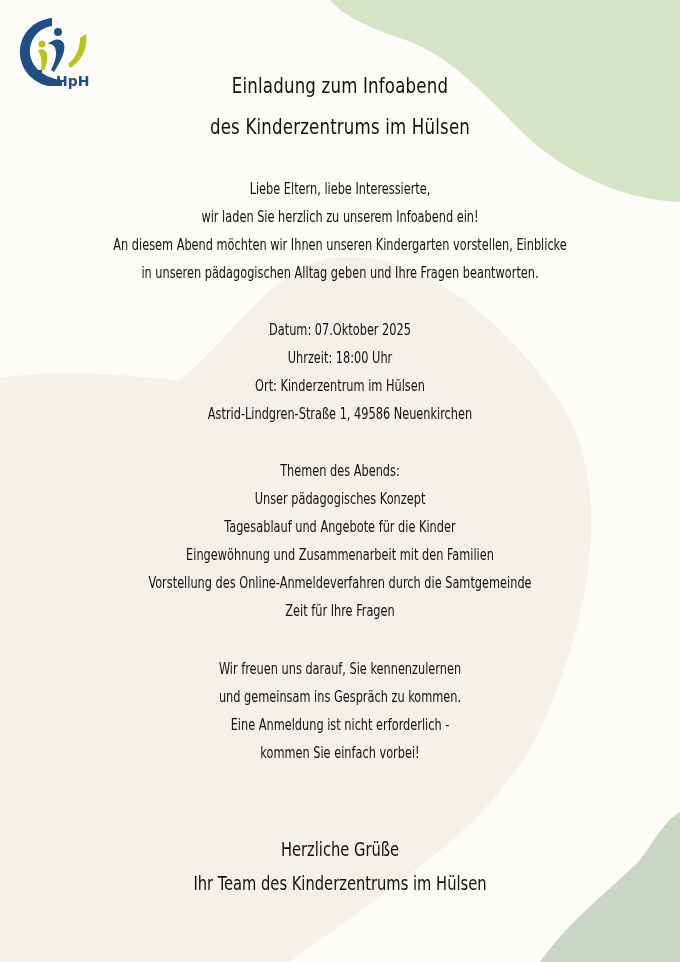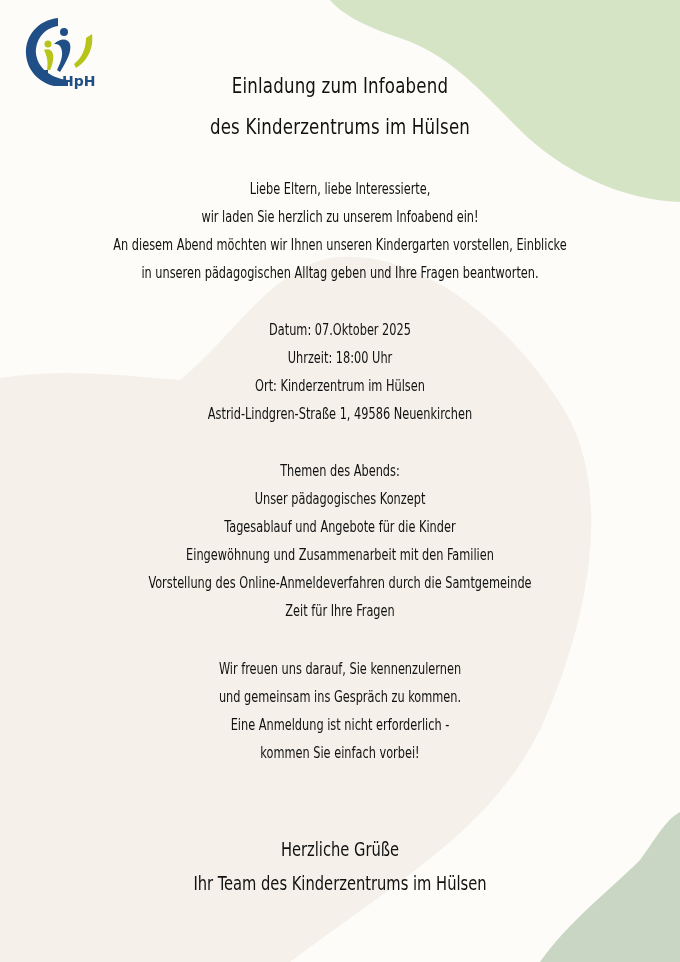--- a/index.html
+++ b/index.html
@@ -18,21 +18,21 @@
     .bg-shapes {
       position: absolute;
       left: 0;
       top: 0;
       width: 680px;
       height: 962px;
       z-index: 0;
     }
     .logo {
       position: absolute;
-      left: 20px;
+      left: 14px;
       top: 14px;
       width: 80px;
       height: 78px;
       z-index: 2;
     }
     .content {
       position: absolute;
       left: 0;
       top: 0;
       width: 680px;

